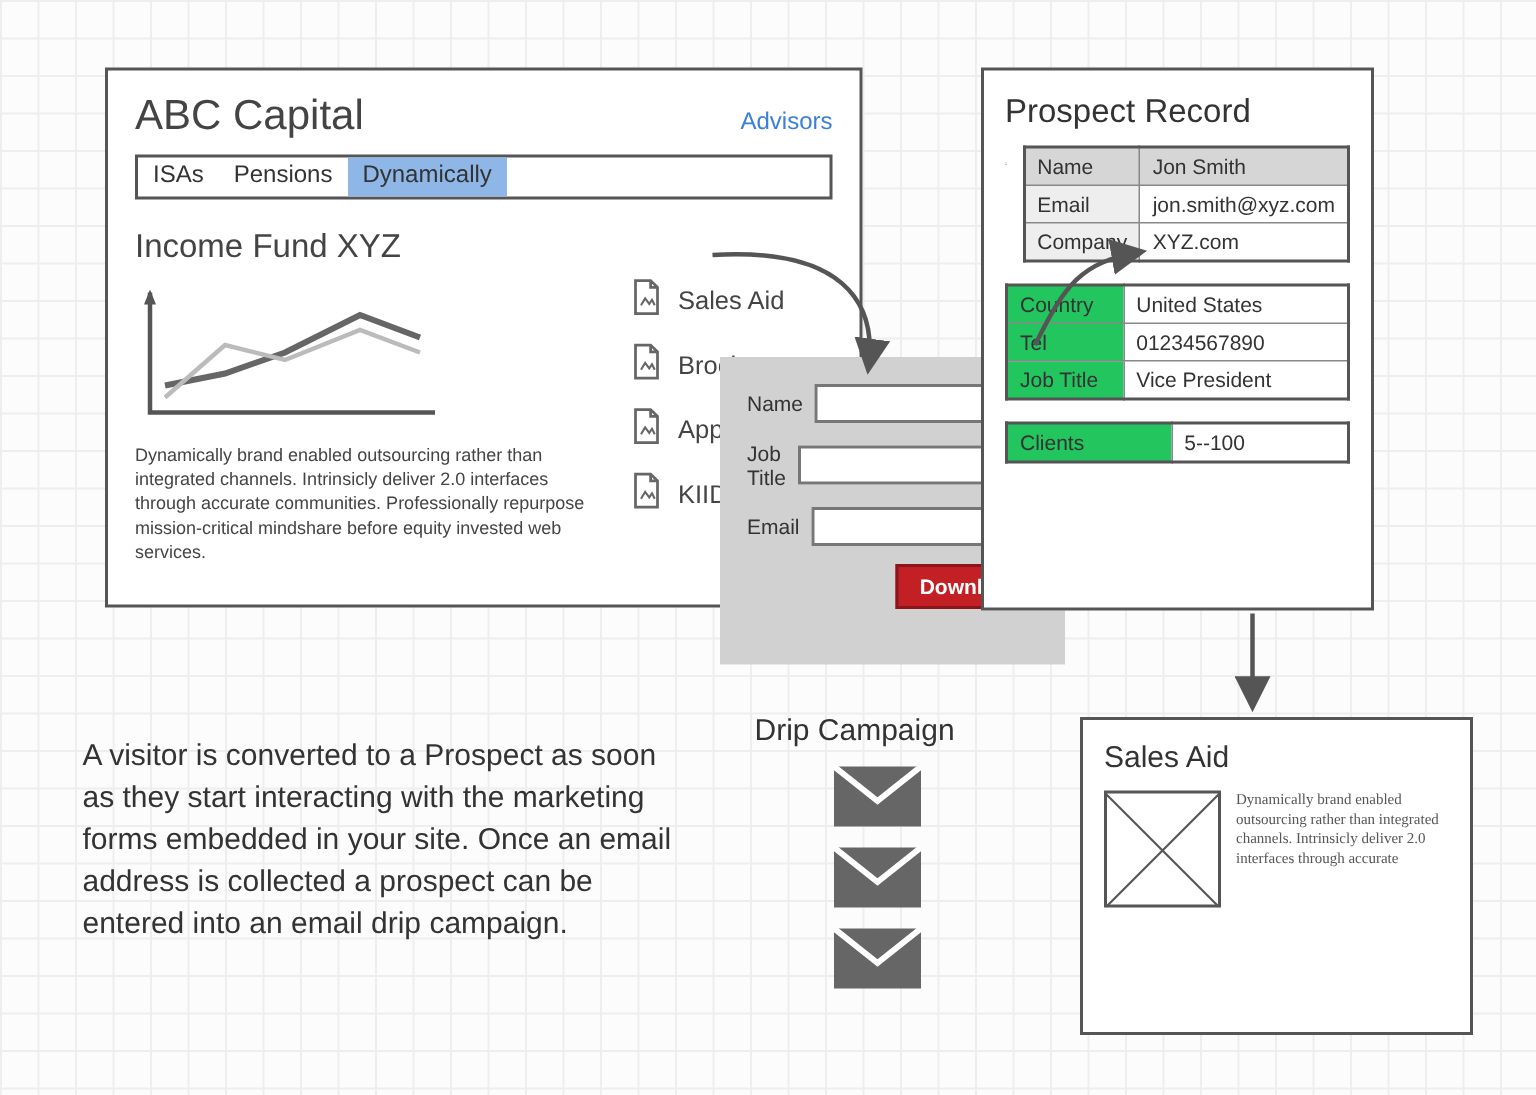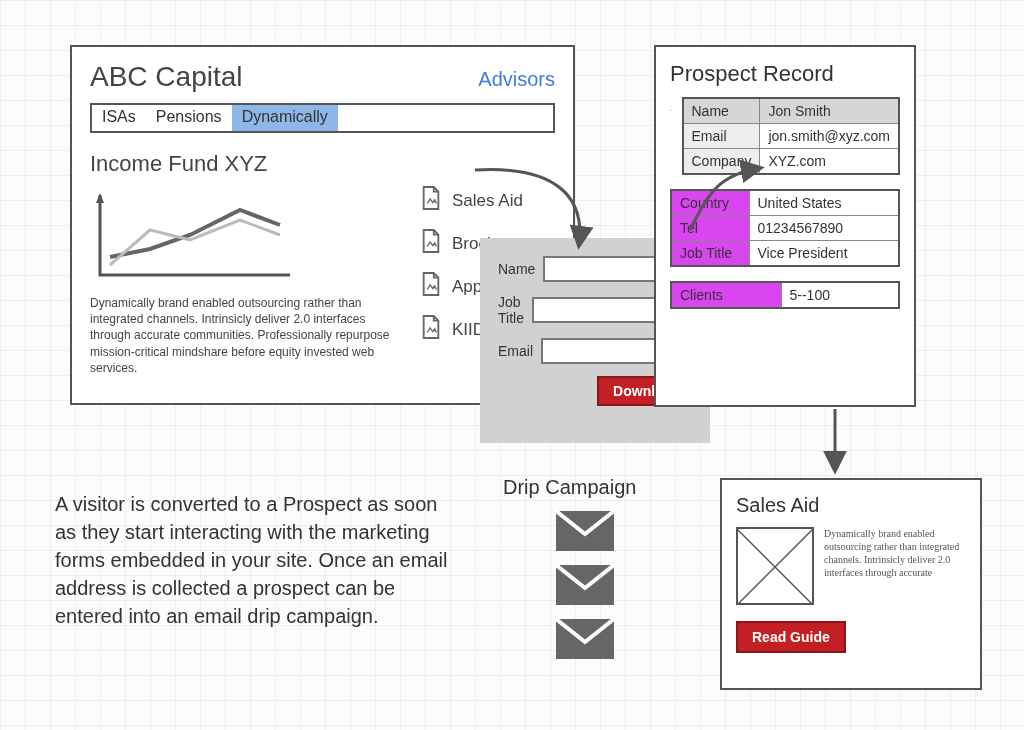--- a/index.html
+++ b/index.html
@@ -21,21 +21,21 @@
   .site-panel {
     position: absolute;
     left: 70px; top: 45px;
     width: 505px; height: 360px;
     border: 2px solid #555;
     background: #fff;
     padding: 14px 18px;
   }
   .site-header { display: flex; justify-content: space-between; align-items: baseline; }
   .site-title { font-size: 28px; color: #444; }
-  .site-link  { font-size: 20px; color: #3b7fd6; }
+  .site-link  { font-size: 16px; color: #3b7fd6; }
   .tabs { margin-top: 10px; border: 2px solid #555; height: 30px; display: flex; }
   .tab { padding: 3px 10px; font-size: 16px; color: #333; border-right: 0; }
   .tab.active { background: #8eb7e8; }
   .tabs-spacer { flex: 1; }
   .fund-title { margin-top: 18px; font-size: 22px; color: #444; }
   .fund-row { display: flex; gap: 30px; margin-top: 8px; }
   .chart-box { width: 210px; height: 100px; position: relative; }
   .fund-desc { width: 300px; font-size: 12px; color: #444; margin-top: 10px; line-height: 1.35; }
   .docs { display: flex; flex-direction: column; gap: 12px; }
   .doc-item { display: flex; align-items: center; gap: 10px; font-size: 17px; color: #444; }
@@ -78,21 +78,21 @@
   }
   .prospect-title { font-size: 22px; color: #333; margin-bottom: 10px; }
   .avatar-row { display: flex; gap: 10px; }
   .avatar { width: 46px; height: 56px; }
   .tbl { border: 2px solid #555; border-collapse: collapse; width: 100%; font-family: Arial, sans-serif; font-size: 14px; }
   .tbl td { border: 1px solid #888; padding: 4px 8px; }
   .tbl td:first-child { width: 78px; background: #eee; }
   .tbl1 { flex: 1; }
   .tbl1 tr:first-child td { background: #d6d6d6; }
   .tbl2, .tbl3 { margin-top: 14px; }
-  .tbl2 td:first-child, .tbl3 td:first-child { background: #d946ef; }
+  .tbl2 td:first-child, .tbl3 td:first-child { background: #22c55e; }
   .tbl3 td:first-child { width: 110px; }
 
   
   .salesaid {
     position: absolute;
     left: 720px; top: 478px;
     width: 262px; height: 212px;
     border: 2px solid #555; background: #fff;
     padding: 14px;
   }
@@ -279,21 +279,20 @@
   </tbody>
     </table>
 </div>
 
 <div class="salesaid">
   <div class="salesaid-title">Sales Aid</div>
   <div class="sa-row">
     <div class="sa-img"></div>
     <div class="sa-desc">Dynamically brand enabled outsourcing rather than integrated channels. Intrinsicly deliver 2.0 interfaces through accurate</div>
   </div>
-  <button class="sa-btn">Read Guide</button>
 </div>
 
 <div class="drip-label">Drip Campaign</div>
 <div class="drip-icons">
   <svg class="env" viewBox="0 0 60 42">
       <rect x="1" y="1" width="58" height="40" fill="#666"></rect>
       <polyline points="1,1 30,24 59,1" fill="none" stroke="#fff" stroke-width="4"></polyline>
     </svg>
   <svg class="env" viewBox="0 0 60 42">
       <rect x="1" y="1" width="58" height="40" fill="#666"></rect>

